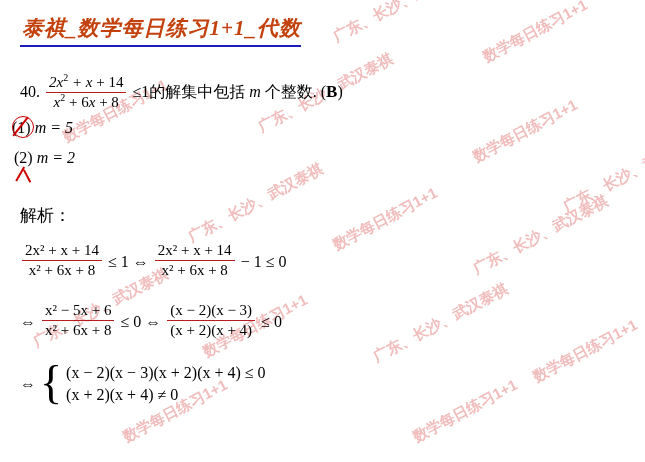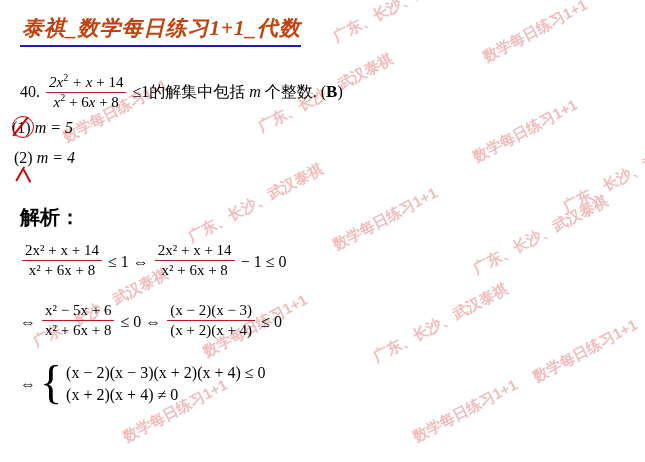--- a/index.html
+++ b/index.html
@@ -188,29 +188,29 @@
       <span>个整数.</span>
       <span>(</span><span class="bold" style="font-size:17px;">B</span><span>)</span>
     </div>
 
     <div class="line" style="left:12px; top:119px;">
       <span>(1)</span>
       <span class="ital">m = 5</span>
     </div>
     <div class="line" style="left:14px; top:149px;">
       <span>(2)</span>
-      <span class="ital">m = 4</span>
+      <span class="ital">m = 2</span>
     </div>
 
     <div class="circle-mark" style="left:12px; top:116px; width:20px; height:20px;"></div>
     <div class="slash-mark" style="left:13px; top:135px; width:24px; transform:rotate(-52deg);"></div>
     <div class="slash-mark" style="left:16px; top:180px; width:16px; transform:rotate(-60deg);"></div>
     <div class="slash-mark" style="left:24px; top:169px; width:14px; transform:rotate(62deg);"></div>
 
-    <div class="line" style="left:20px; top:204px; font-size:20px;font-weight:bold;">解析：</div>
+    <div class="line" style="left:20px; top:204px; font-size:17px;">解析：</div>
 
     <div class="line" style="left:20px; top:242px;">
       <span class="frac">
         <span class="num">2x² + x + 14</span>
         <span class="den">x² + 6x + 8</span>
       </span>
       <span class="mid">≤ 1 ⇔</span>
       <span class="frac">
         <span class="num">2x² + x + 14</span>
         <span class="den">x² + 6x + 8</span>

